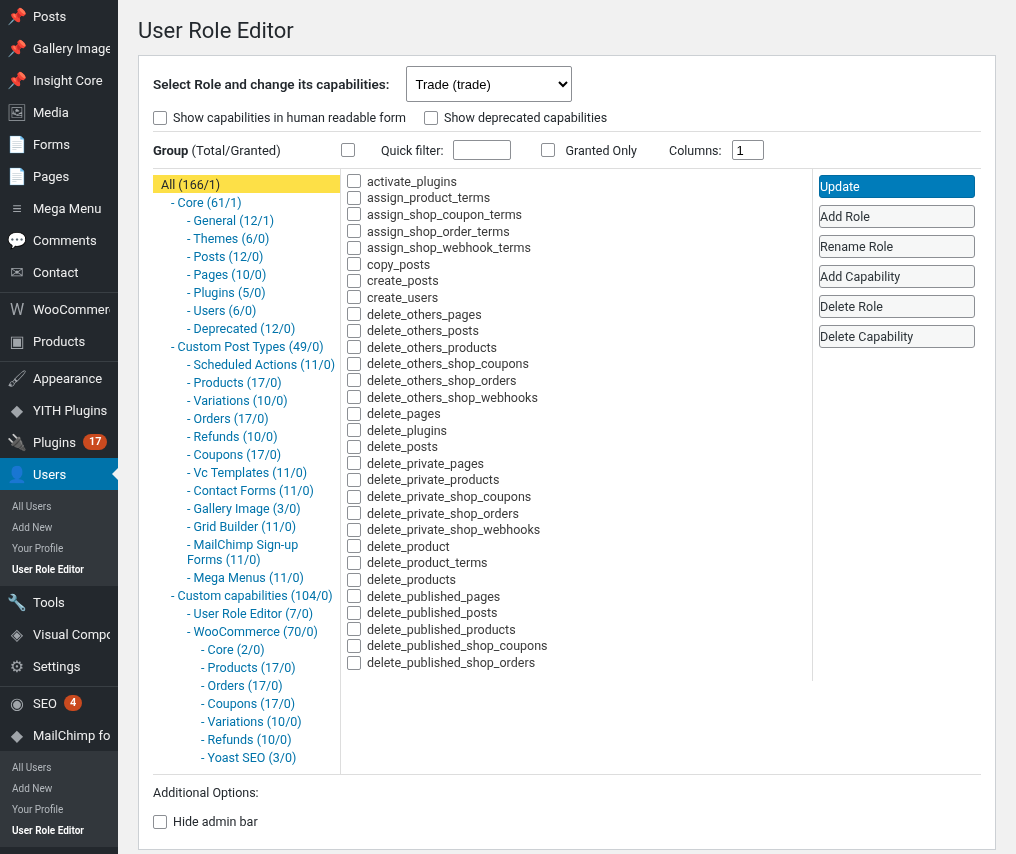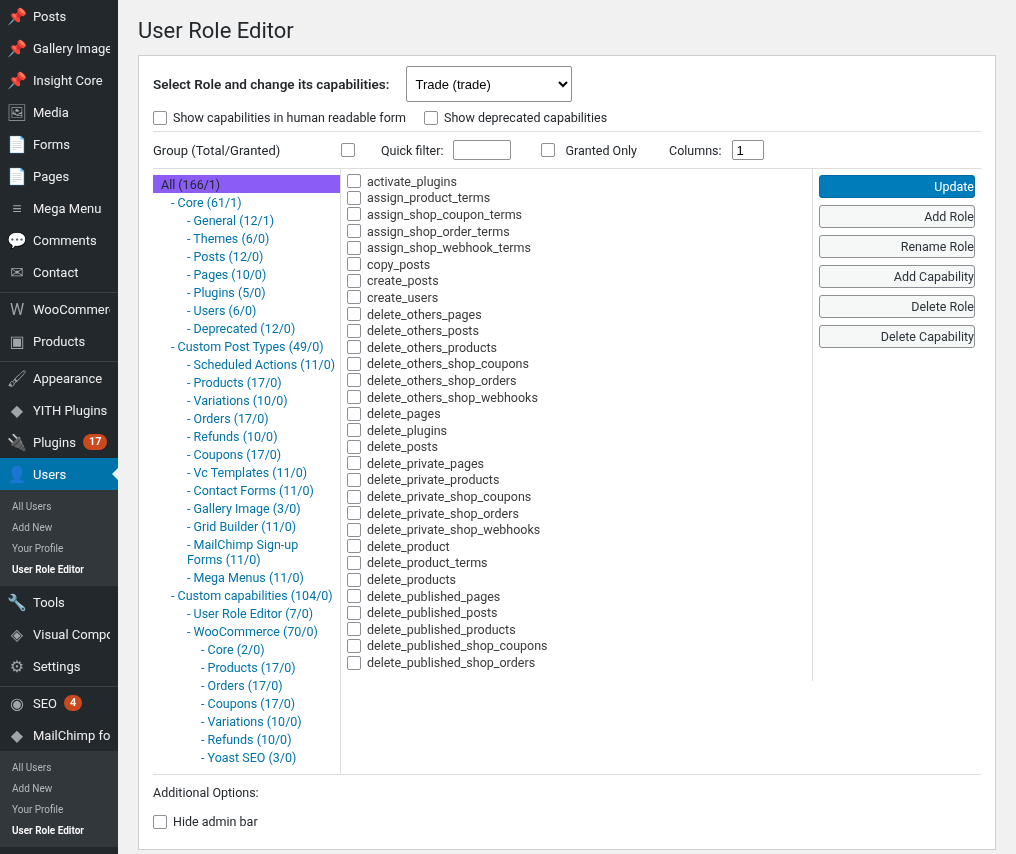--- a/index.html
+++ b/index.html
@@ -23,35 +23,35 @@
 .panel{background:#fff;border:1px solid #ccd0d4;padding:10px 14px 14px 14px}
 .toprow{display:flex;align-items:center;gap:17px;margin-bottom:8px}
 .toprow .lab{font-weight:600;font-size:13.5px;color:#23282d}
 select,input[type=text]{border:1px solid #8c8f94;background:#fff;padding:2px 4px;font-size:13px;border-radius:2px}
 .sel-role{width:166px;height:36px}
 .chkrow{display:flex;align-items:center;gap:6px;font-size:12.5px;margin-bottom:6px}
 .chk{width:14px;height:14px;border:1px solid #8c8f94;background:#fff;border-radius:2px}
 hr{border:none;border-top:1px solid #ddd;margin:4px 0 0 0}
 .gridtop{display:flex;align-items:center;border-bottom:1px solid #ddd;padding:8px 0}
 .gcol1{width:188px;font-size:13px}
-.gcol1 b{font-weight:400}
+.gcol1 b{font-weight:700}
 .gcol2{flex:1;display:flex;align-items:center;gap:10px;font-size:12.5px}
 .qf-in{width:58px;height:20px}
 .cols-in{width:32px;height:20px}
 .body3{display:flex;border-bottom:1px solid #ddd}
 .tree-col{width:188px;border-right:1px solid #ddd;padding:6px 4px 8px 4px;font-size:12.5px;color:#0073aa}
 .tr{padding:1.5px 0;cursor:pointer}
-.tr.sel{background:#8b5cf6;color:#23282d;margin:0 -4px;padding-left:8px;padding-right:4px}
+.tr.sel{background:#fde047;color:#23282d;margin:0 -4px;padding-left:8px;padding-right:4px}
 .tr.in1{padding-left:14px}
 .tr.in2{padding-left:30px}
 .tr.in3{padding-left:44px}
 .caps-col{flex:1;padding:4px 6px 8px 6px;height:512px;overflow:hidden;border-right:1px solid #ddd}
 .cap{display:flex;align-items:center;gap:6px;font-size:12.5px;color:#3a3a3a;padding:0.8px 0}
 .btn-col{width:168px;padding:6px 6px}
-.btn{display:block;width:100%;border:1px solid #8c8f94;background:#f6f7f7;color:#2c3338;padding:3px 0;text-align:right;font-size:12.5px;border-radius:3px;margin-bottom:7px;cursor:pointer}
+.btn{display:block;width:100%;border:1px solid #8c8f94;background:#f6f7f7;color:#2c3338;padding:3px 0;text-align:left;font-size:12.5px;border-radius:3px;margin-bottom:7px;cursor:pointer}
 .btn.primary{background:#007cba;border-color:#006ba1;color:#fff}
 .addl{font-size:12.5px;padding:10px 0 0 0}
 .addl .chkrow{margin-top:14px}
 </style>
 </head>
 <body>
 
 <div class="wrap">
   <div class="sidebar" id="sidebar">
       <div class="side-item">

